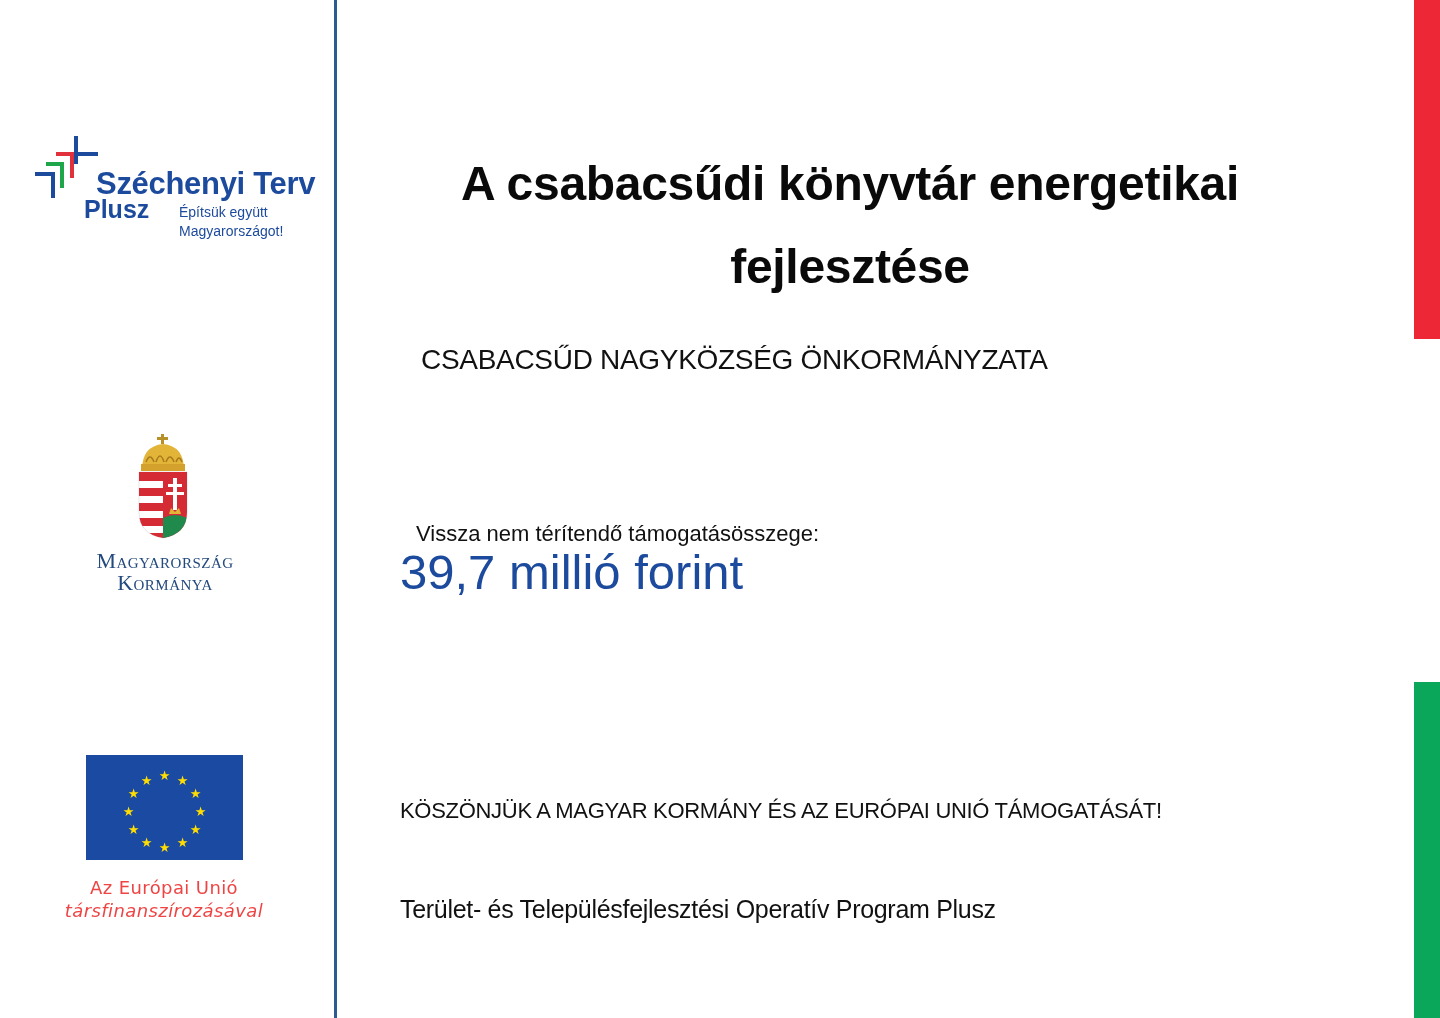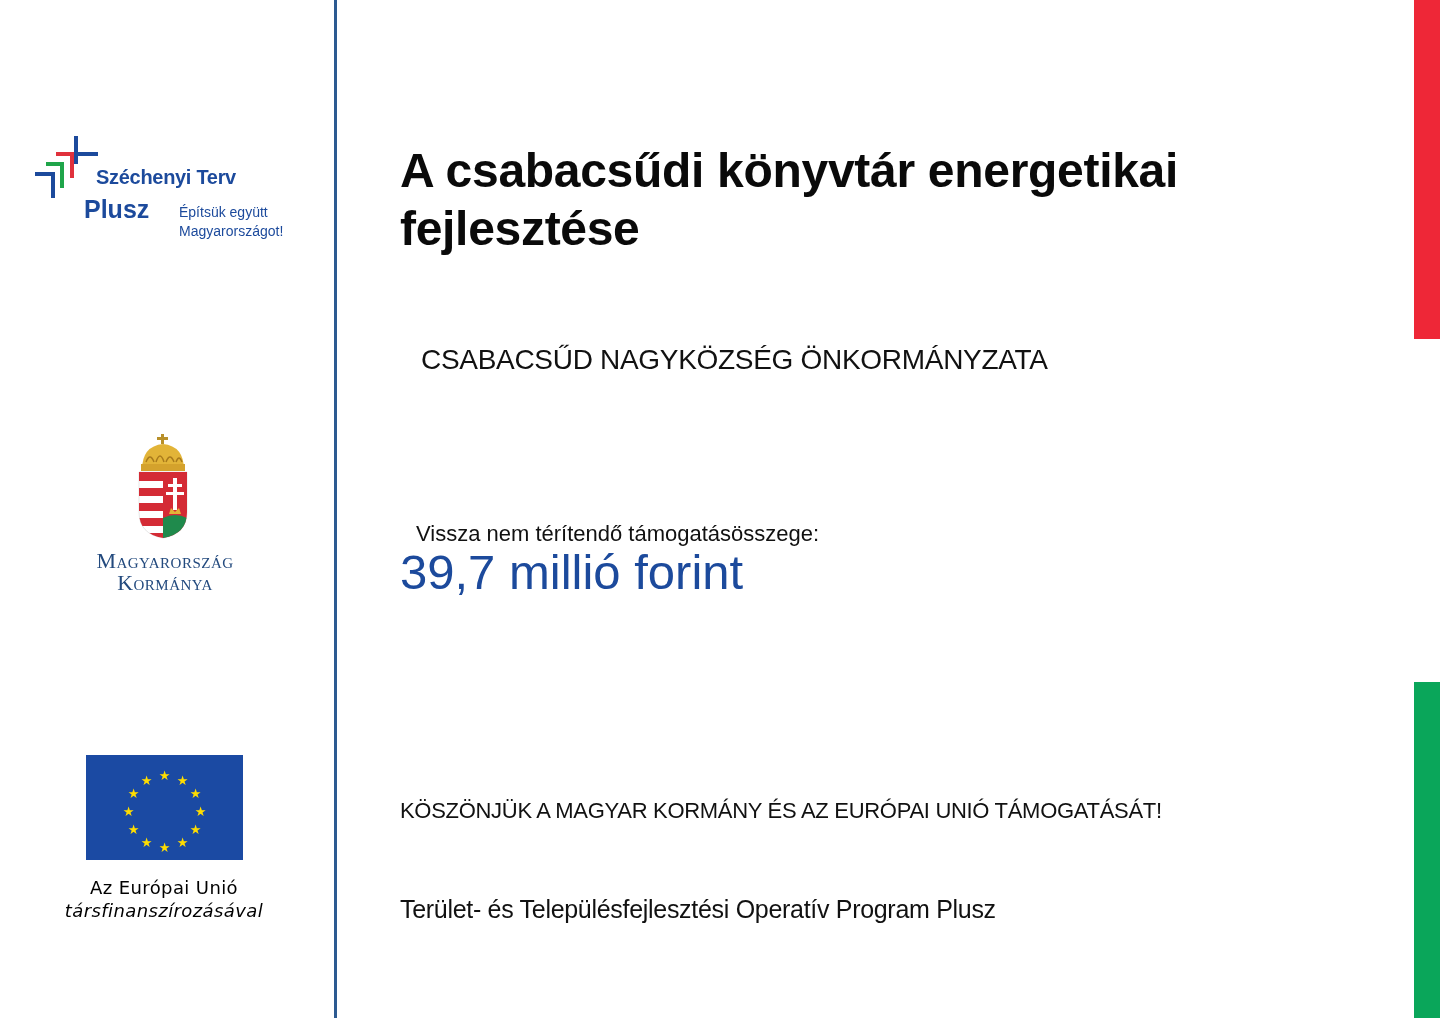--- a/index.html
+++ b/index.html
@@ -7,40 +7,40 @@
     width:1440px; height:1018px; position:relative; overflow:hidden;
     background:#ffffff; font-family:"Liberation Sans", sans-serif; color:#111;
   }
   .divider { position:absolute; left:334px; top:0; width:3px; height:1018px; background:#2c5a91; }
   .stripe-red { position:absolute; left:1414px; top:0; width:26px; height:339px; background:#ee2737; }
   .stripe-green { position:absolute; left:1414px; top:682px; width:26px; height:336px; background:#0aa65a; }
 
   
   .szt { position:absolute; left:34px; top:134px; width:280px; height:110px; }
   .szt .mark { position:absolute; left:0; top:0; width:64px; height:66px; }
-  .szt .t1 { position:absolute; left:62px; top:32px; font-weight:bold; font-size:20px; color:#1c4a9c; letter-spacing:-0.3px; white-space:nowrap; }
+  .szt .t1 { position:absolute; left:62px; top:32px; font-weight:bold; font-size:31px; color:#1c4a9c; letter-spacing:-0.3px; white-space:nowrap; }
   .szt .t2 { position:absolute; left:50px; top:61px; font-weight:bold; font-size:25px; color:#1c4a9c; white-space:nowrap; }
   .szt .s1 { position:absolute; left:145px; top:70px; font-size:14px; color:#1c4a9c; white-space:nowrap; }
   .szt .s2 { position:absolute; left:145px; top:89px; font-size:14px; color:#1c4a9c; white-space:nowrap; }
 
   
   .gov { position:absolute; left:60px; top:430px; width:210px; height:170px; }
   .gov .crest { position:absolute; left:76px; top:2px; width:54px; height:108px; }
   .gov .l1, .gov .l2 { position:absolute; left:0; width:210px; text-align:center; font-family:"Liberation Serif", serif; color:#234a7e; font-size:19px; letter-spacing:0.5px; font-variant:small-caps; }
   .gov .l1 { top:118px; font-size:22px; }
   .gov .l2 { top:140px; font-size:22px; }
 
   
   .eu-flag { position:absolute; left:86px; top:755px; width:157px; height:105px; background:#1b4aa3; }
-  .eu-t1, .eu-t2 { position:absolute; left:40px; width:248px; text-align:center; color:#000000; font-family:"DejaVu Sans", sans-serif; font-size:18px; letter-spacing:0.4px; }
+  .eu-t1, .eu-t2 { position:absolute; left:40px; width:248px; text-align:center; color:#ef4444; font-family:"DejaVu Sans", sans-serif; font-size:18px; letter-spacing:0.4px; }
   .eu-t1 { top:877px; }
   .eu-t2 { top:900px;font-style:italic; }
 
   
-  .title { position:absolute; left:400px; top:142px; width:900px; font-weight:bold; font-size:48px; line-height:58px; color:#0a0a0a; letter-spacing:-0.3px; }
+  .title { position:absolute; left:400px; top:142px; width:900px; font-weight:bold; font-size:48px; line-height:83px; color:#0a0a0a; letter-spacing:-0.3px;text-align:center; }
   .org { position:absolute; left:400px; top:344px; font-size:28px; color:#111; letter-spacing:-0.3px; white-space:nowrap;margin-left:21px; }
   .amount-label { position:absolute; left:400px; top:521px; font-size:22px; color:#111; white-space:nowrap;margin-left:16px; }
   .amount { position:absolute; left:400px; top:544px; font-weight:normal; font-size:49px; color:#1c4a9c; white-space:nowrap; }
   .thanks { position:absolute; left:400px; top:798px; font-size:22px; color:#111; letter-spacing:-0.3px; white-space:nowrap; }
   .program { position:absolute; left:400px; top:895px; font-size:25px; color:#111; letter-spacing:-0.3px; white-space:nowrap; }
 </style>
 </head>
 <body>
 
 <div class="divider"></div>

